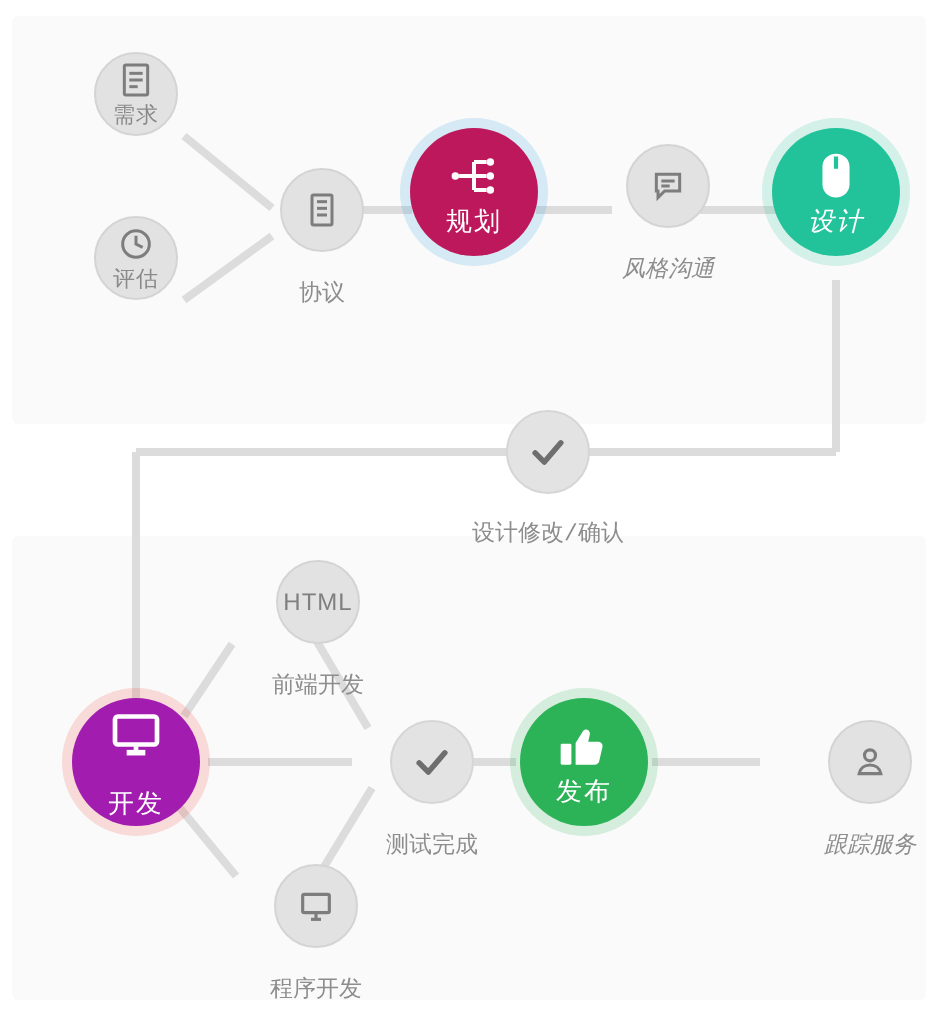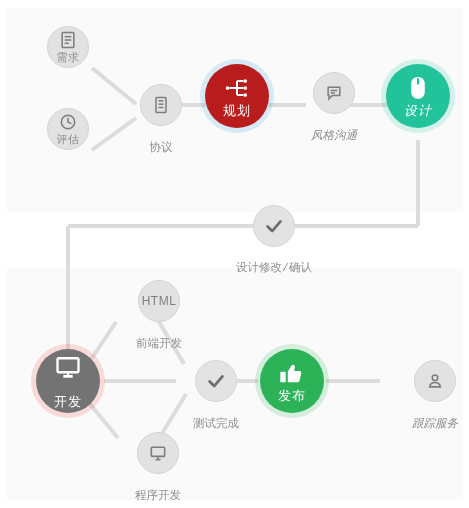--- a/index.html
+++ b/index.html
@@ -36,23 +36,23 @@
   .caption{margin-top:14px;font-size:11.5px;color:#8d8d8d;white-space:nowrap;
            line-height:14px;}
 
   
   .big .circle{
     width:64px;height:64px;color:#fff;
   }
   .big .glyph{width:28px;height:28px;margin-bottom:1px;}
   .big .inlabel{font-size:13px;color:#fff;line-height:15px;letter-spacing:1px;}
 
-  .ring-blue{background:#b91c1c;box-shadow:0 0 0 5px rgba(46,159,224,.18);}
+  .ring-blue{background:#be185d;box-shadow:0 0 0 5px rgba(46,159,224,.18);}
   .ring-teal{background:#22c29a;box-shadow:0 0 0 5px rgba(34,194,154,.18);font-style:italic;}
-  .ring-red {background:#737373;box-shadow:0 0 0 5px rgba(239,90,82,.20);gap:12px;}
+  .ring-red {background:#a21caf;box-shadow:0 0 0 5px rgba(239,90,82,.20);gap:12px;}
   .ring-green{background:#2cb257;box-shadow:0 0 0 5px rgba(44,178,87,.18);}
 
   .check .circle{background:#e3e3e3;border:1px solid #d6d6d6;}
   .check .glyph{width:22px;height:22px;color:#6e6e6e;}
 
   svg{display:block;}
 </style>
 </head>
 <body>
 

